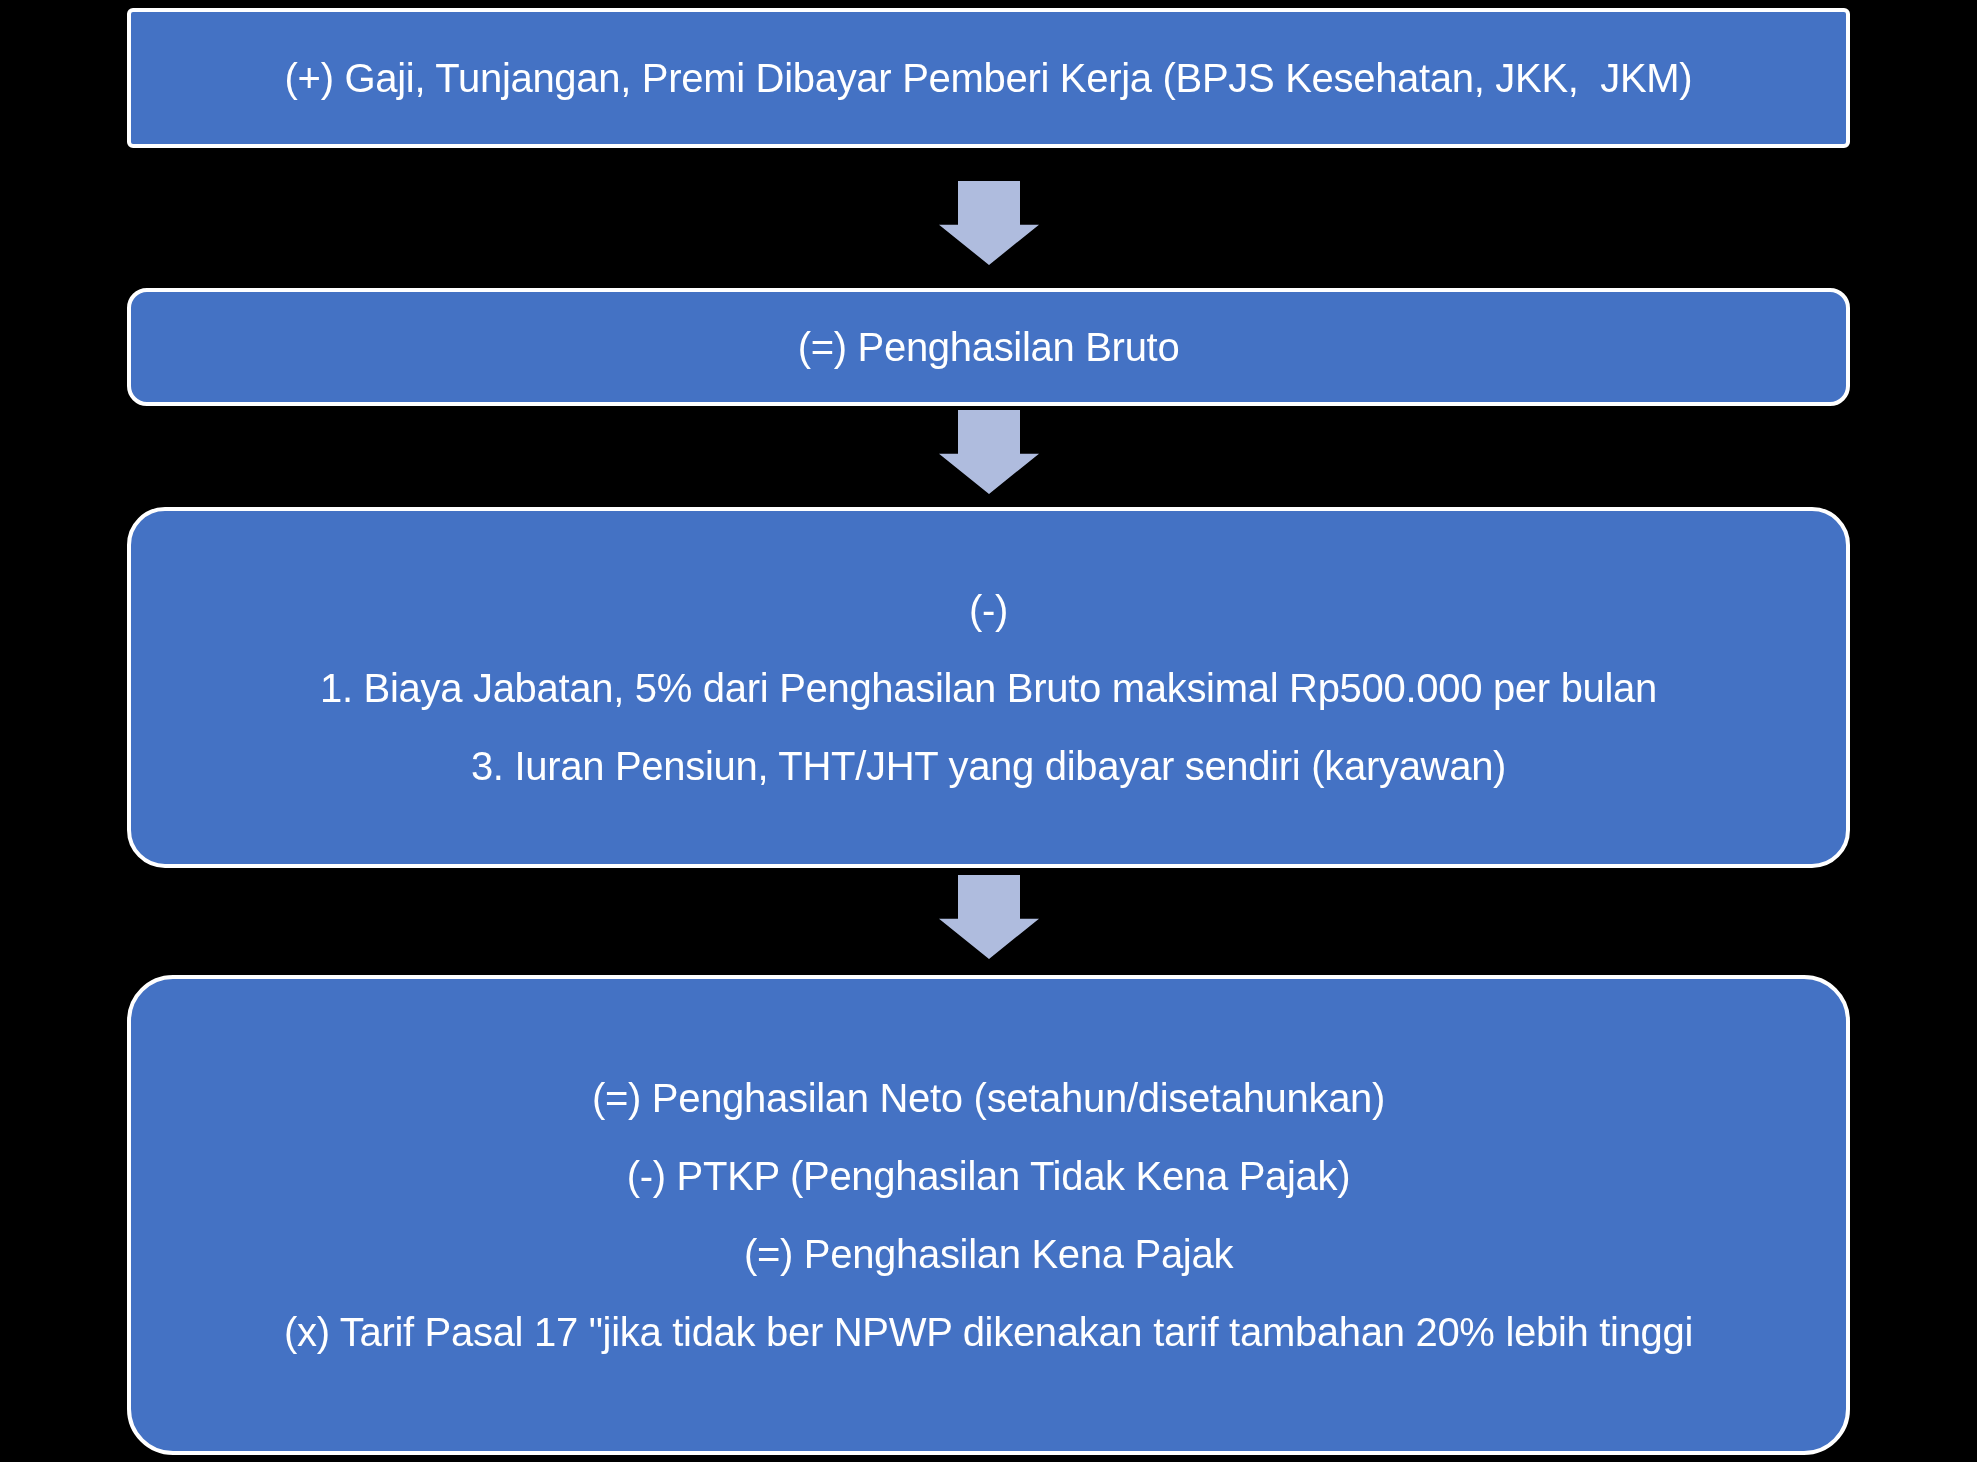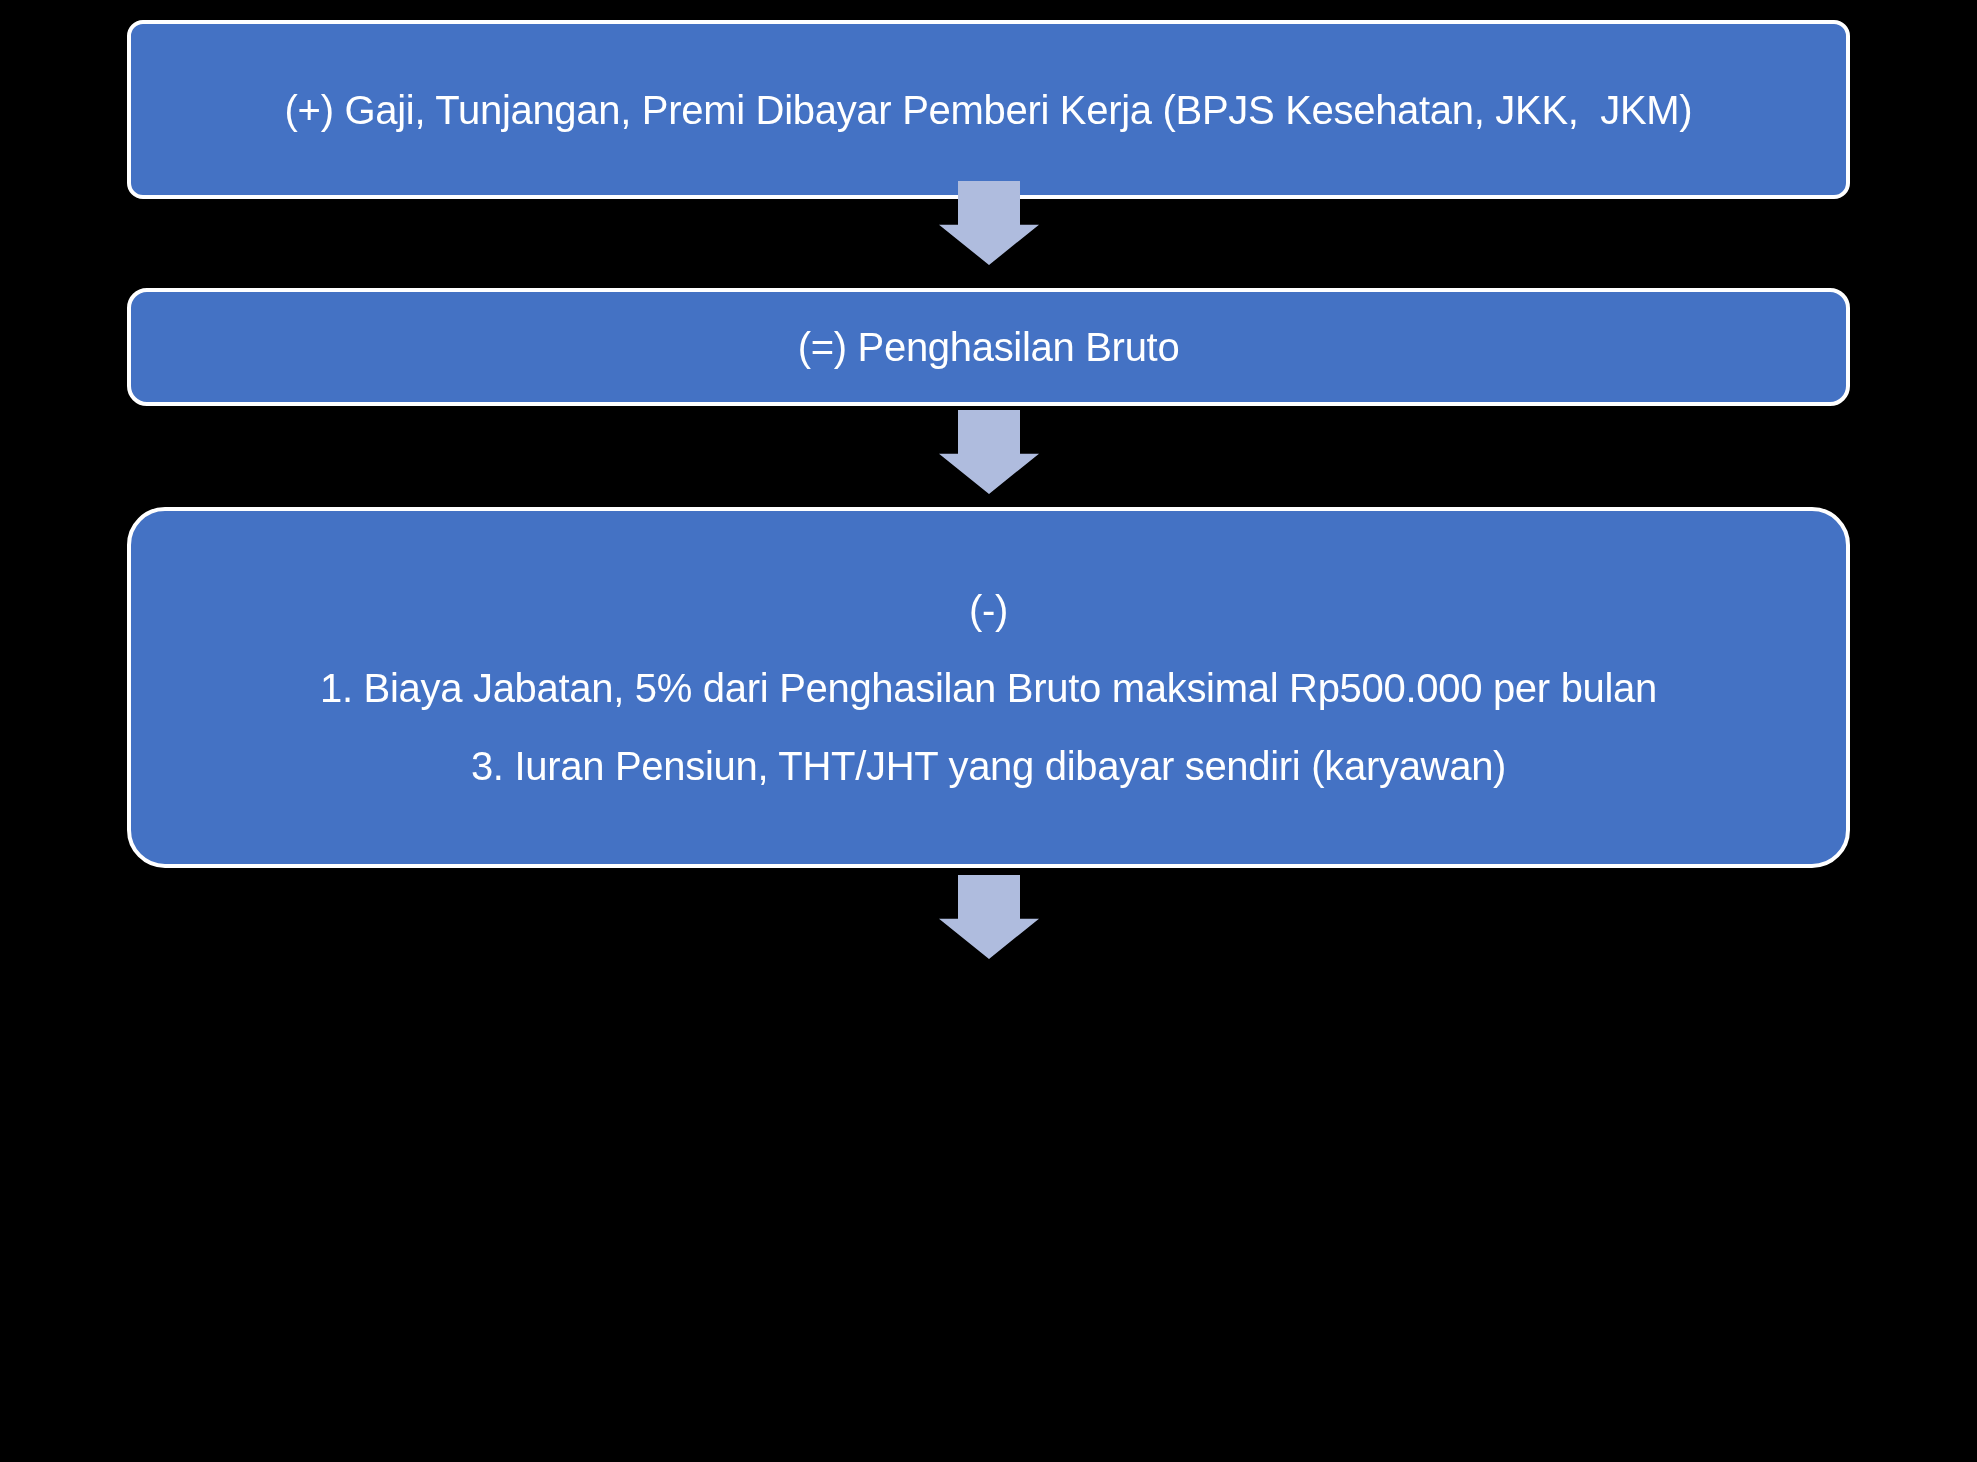--- a/index.html
+++ b/index.html
@@ -31,21 +31,21 @@
     align-items: center;
     justify-content: center;
     font-size: 40px;
     letter-spacing: -0.3px;
   }
   .box-line {
     white-space: pre;      
     text-align: center;
     line-height: 78px;
   }
-  .box1 { top: 8px;   height: 179px; border-radius: 16px; margin-top: 12px; }
+  .box1 { top: 8px;   height: 140px; border-radius: 6px; }
   .box2 { top: 288px; height: 118px; border-radius: 20px; }
   .box3 { top: 507px; height: 361px; border-radius: 38px; }
   .box4 { top: 975px; height: 480px; border-radius: 46px; }
   .arrow {
     position: absolute;
     left: 939px;
     width: 100px;
     height: 84px;
     background: var(--arrow-color);
     clip-path: polygon(19% 0%, 81% 0%, 81% 52%, 100% 52%, 50% 100%, 0% 52%, 19% 52%);
@@ -72,14 +72,20 @@
   <div class="arrow arrow2"></div>
 
   <div class="box box3">
     <div class="box-line">(-)</div>
     <div class="box-line">1. Biaya Jabatan, 5% dari Penghasilan Bruto maksimal Rp500.000 per bulan</div>
     <div class="box-line">3. Iuran Pensiun, THT/JHT yang dibayar sendiri (karyawan)</div>
   </div>
 
   <div class="arrow arrow3"></div>
 
+  <div class="box box4">
+    <div class="box-line">(=) Penghasilan Neto (setahun/disetahunkan)</div>
+    <div class="box-line">(-) PTKP (Penghasilan Tidak Kena Pajak)</div>
+    <div class="box-line">(=) Penghasilan Kena Pajak</div>
+    <div class="box-line">(x) Tarif Pasal 17 "jika tidak ber NPWP dikenakan tarif tambahan 20% lebih tinggi</div>
+  </div>
 
 </div>
 
 </body></html>

